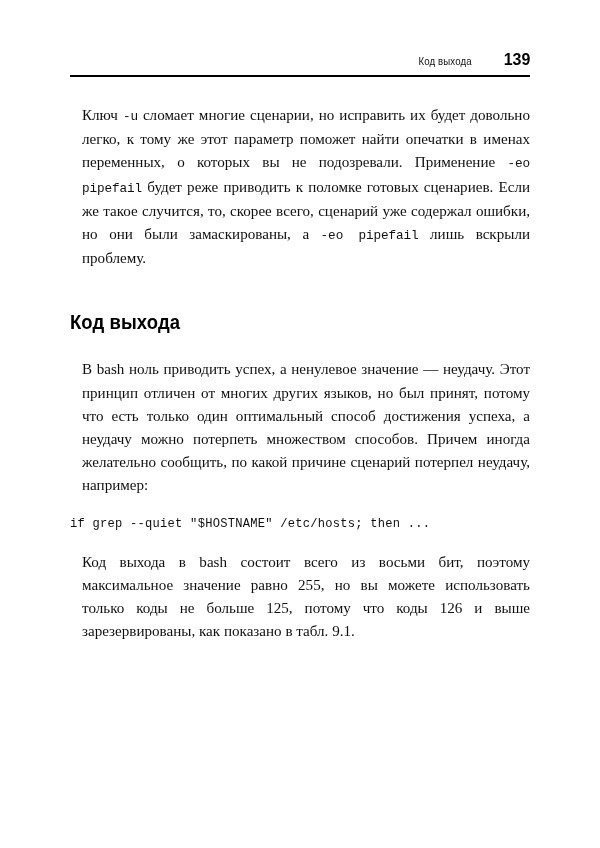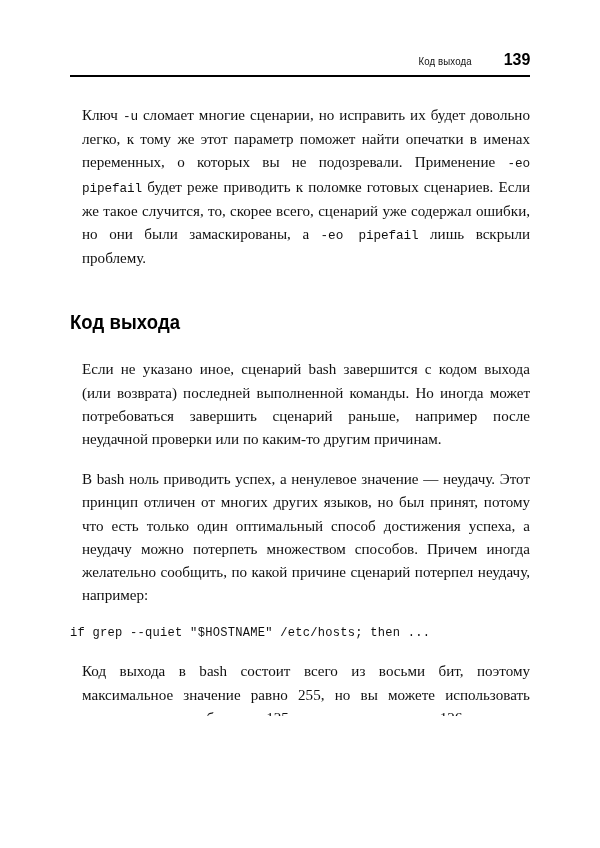--- a/index.html
+++ b/index.html
@@ -157,21 +157,20 @@
 
 
 
 
     <div class="sp-before-heading"></div>
 
     <h2 class="section-title">Код выхода</h2>
 
     <div class="sp-after-heading"></div>
 
-    <p class="para">Если не указано иное, сценарий bash завершится с кодом выхода (или возврата) последней выполненной команды. Но иногда может потребоваться завершить сценарий раньше, например после неудачной проверки или по каким-то другим причинам.</p>
 
     <p class="para"><span>В bash ноль приводить </span><span class="ital">успех</span><span>, а ненулевое значение — неудачу. Этот принцип отличен от многих других языков, но был принят, потому что есть только один оптимальный способ достижения успеха, а неудачу можно потерпеть множеством способов. Причем иногда желательно сообщить, по какой причине сценарий потерпел неудачу, например:</span></p>
 
     <div class="sp-before-code"></div>
 
     <div class="codeblock">if grep --quiet "$HOSTNAME" /etc/hosts; then ...</div>
 
     <div class="sp-after-code"></div>
 
     <p class="para">Код выхода в bash состоит всего из восьми бит, поэтому максимальное значение равно 255, но вы можете использовать только коды не больше 125, потому что коды 126 и выше зарезервированы, как показано в табл. 9.1.</p>

